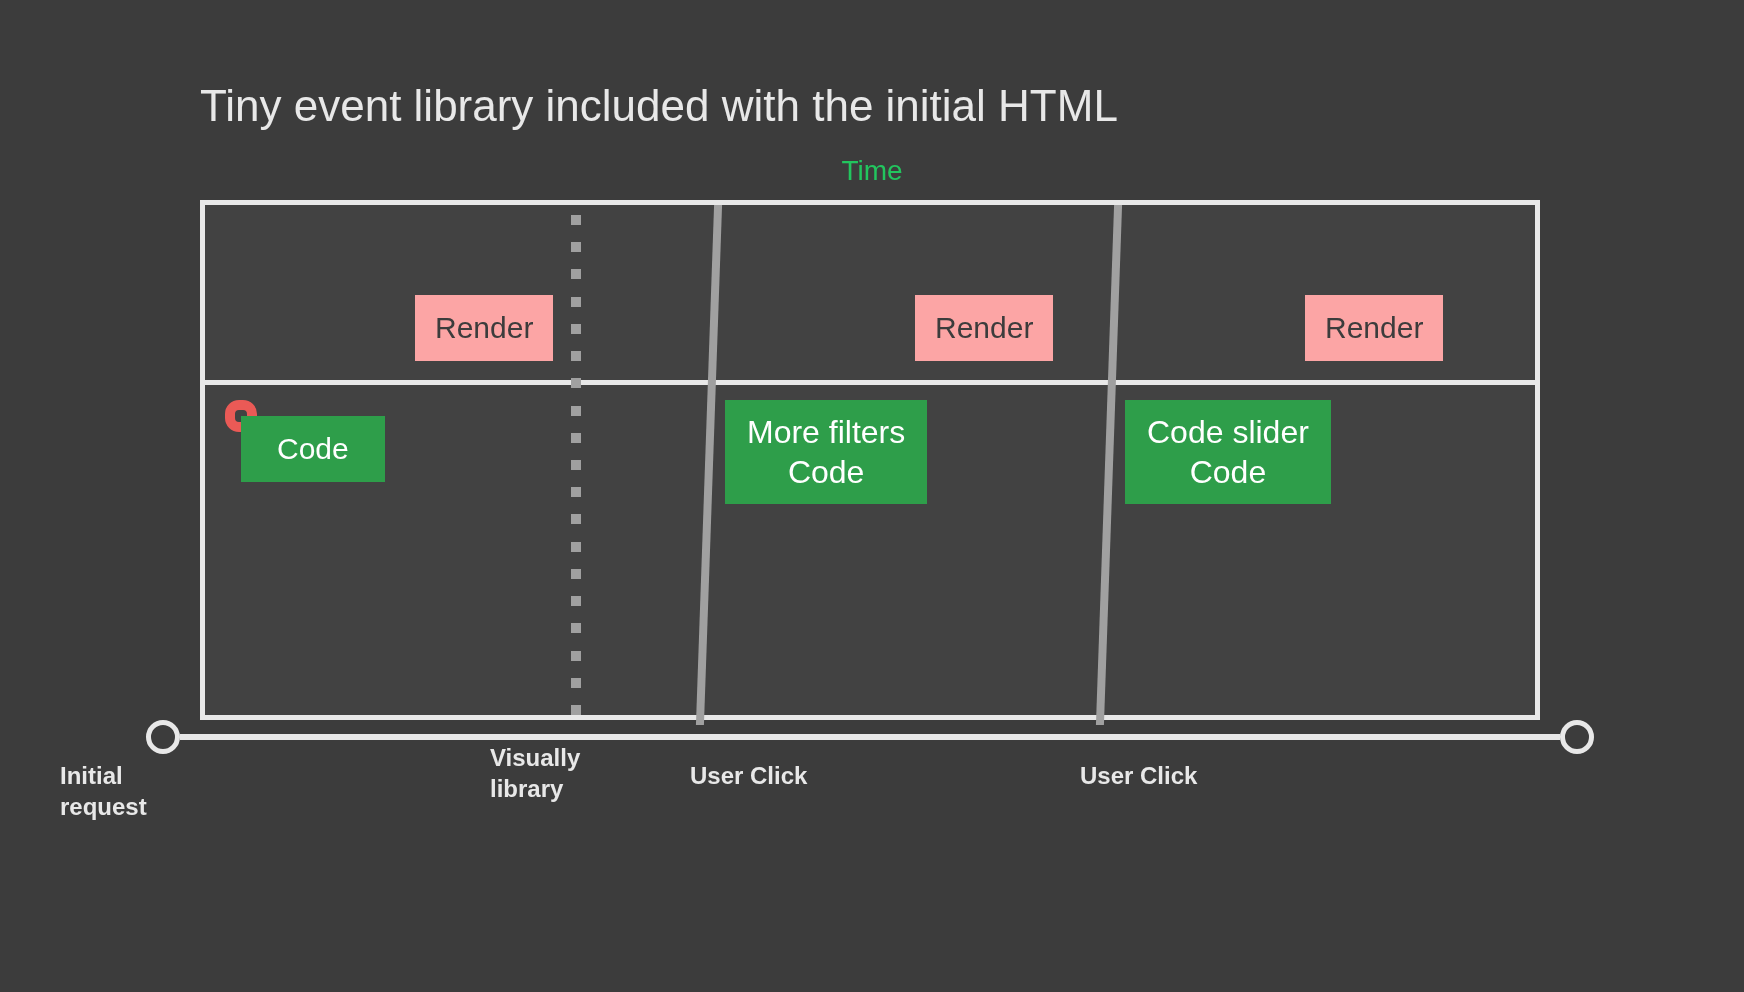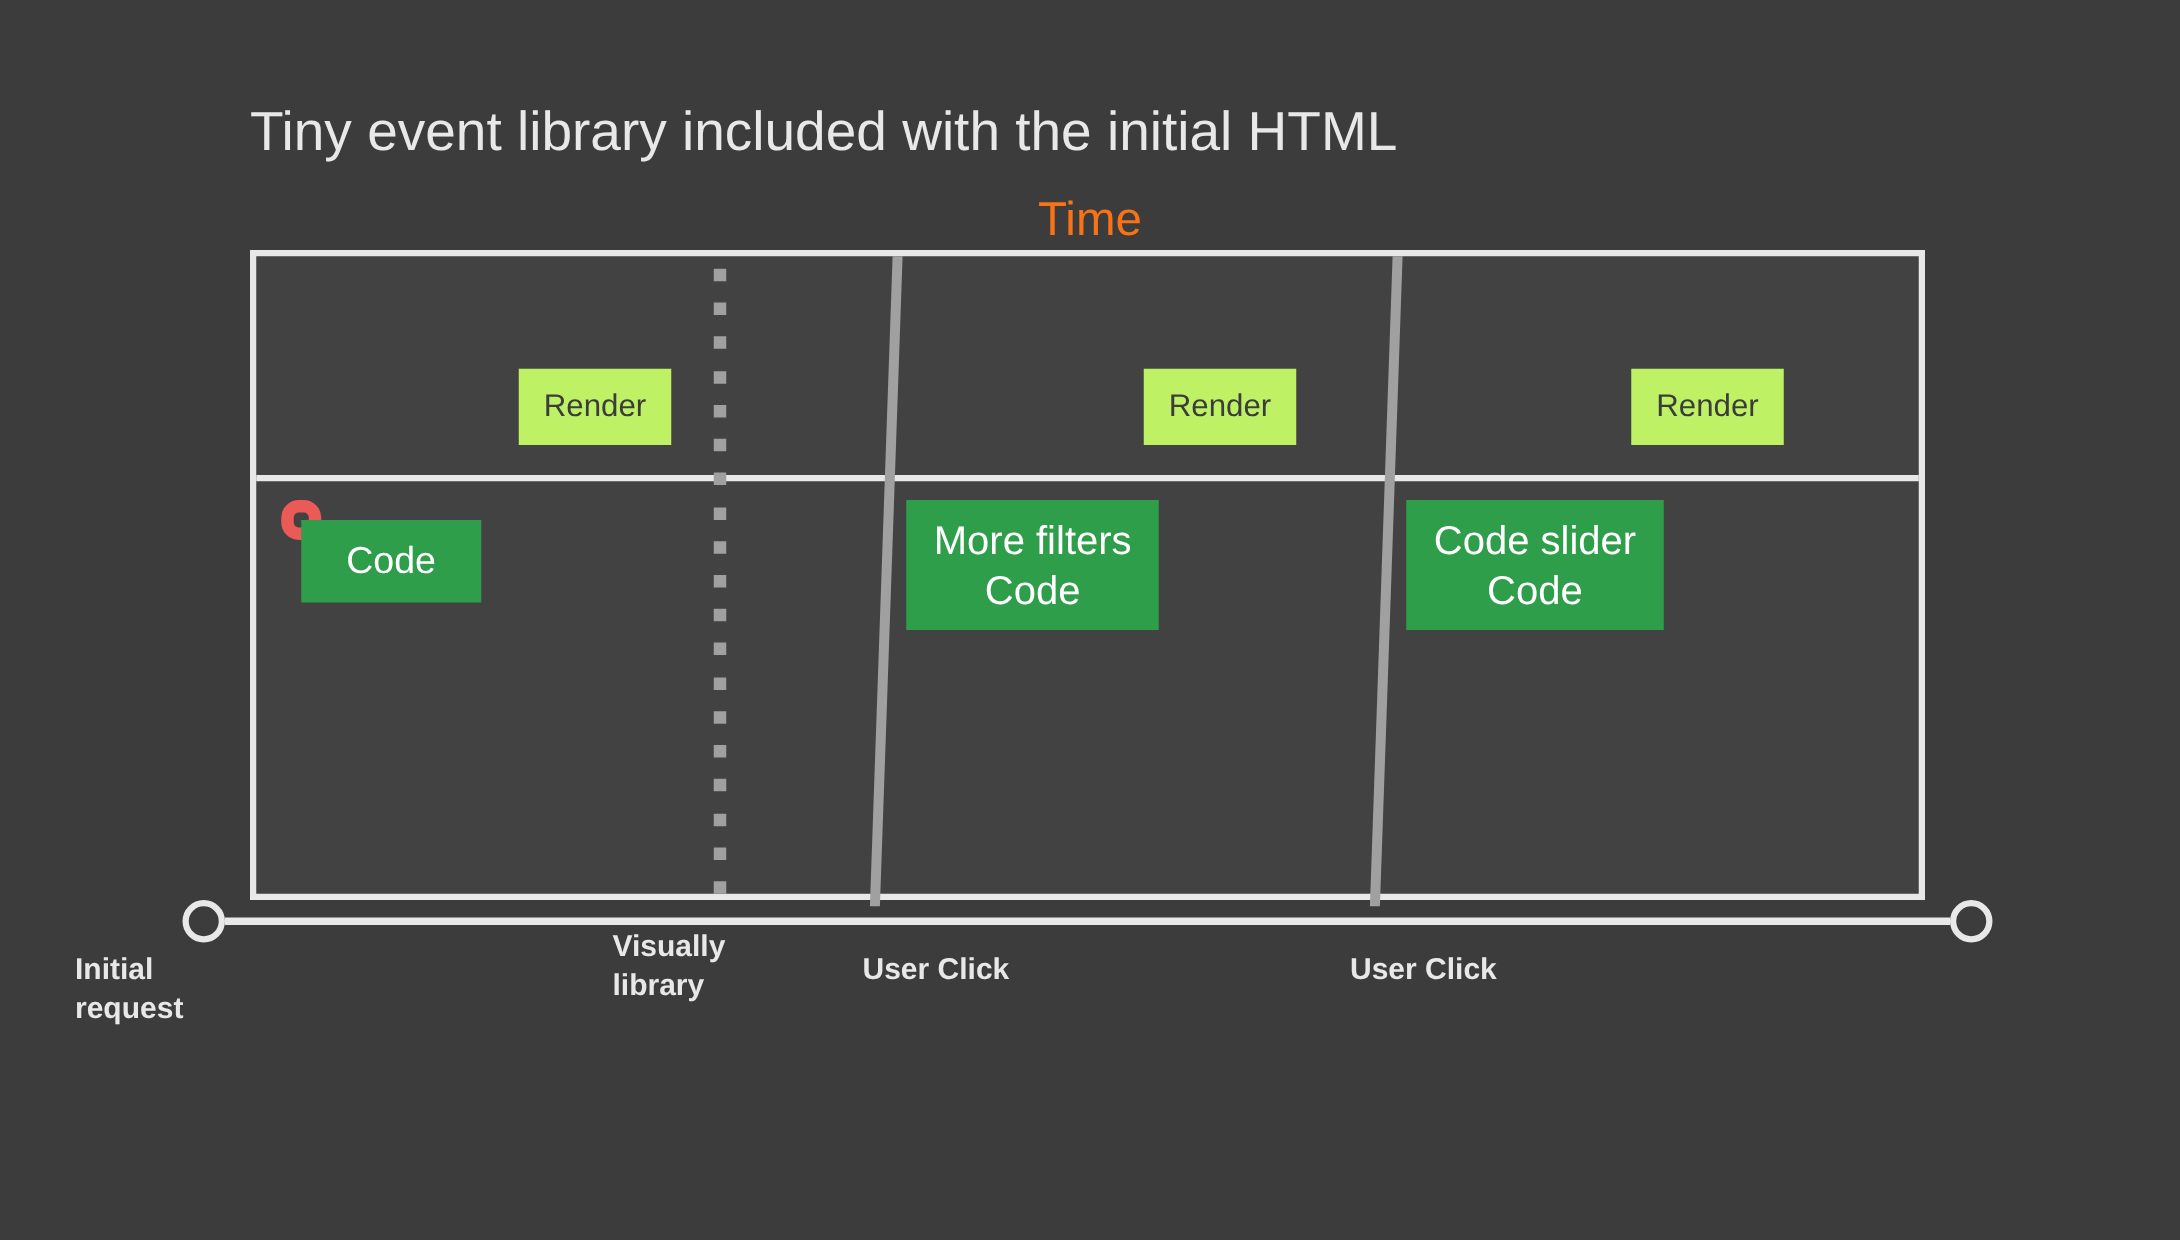--- a/index.html
+++ b/index.html
@@ -18,22 +18,22 @@
       color: #e8e8e8;
       font-size: 44px;
       font-weight: 300;
       margin-top: 21px;
     }
     .time-label {
       position: absolute;
       top: 155px;
       left: 50%;
       transform: translateX(-50%);
-      color: #f97316;
-      font-size: 38px;
+      color: #22c55e;
+      font-size: 28px;
       font-weight: 300;
     }
     .timeline-container {
       position: absolute;
       top: 200px;
       left: 200px;
       width: 1340px;
       height: 540px;
     }
     
@@ -75,23 +75,23 @@
       width: 8px;
       height: 520px;
       background: #a0a0a0;
       top: 0;
     }
     .slant-1 { left: 500px; transform: skewX(-2deg); }
     .slant-2 { left: 900px; transform: skewX(-2deg); }
     
     .render-box {
       position: absolute;
-      background: #bef264;
+      background: #fca5a5;
       color: #3c3c3c;
-      font-size: 25px;
+      font-size: 30px;
       padding: 16px 20px;
       font-weight: 400;
     }
     .r1 { top: 90px; left: 210px; }
     .r2 { top: 90px; left: 710px; }
     .r3 { top: 90px; left: 1100px; }
     
     .code-box {
       position: absolute;
       background: #2e9e4a;

